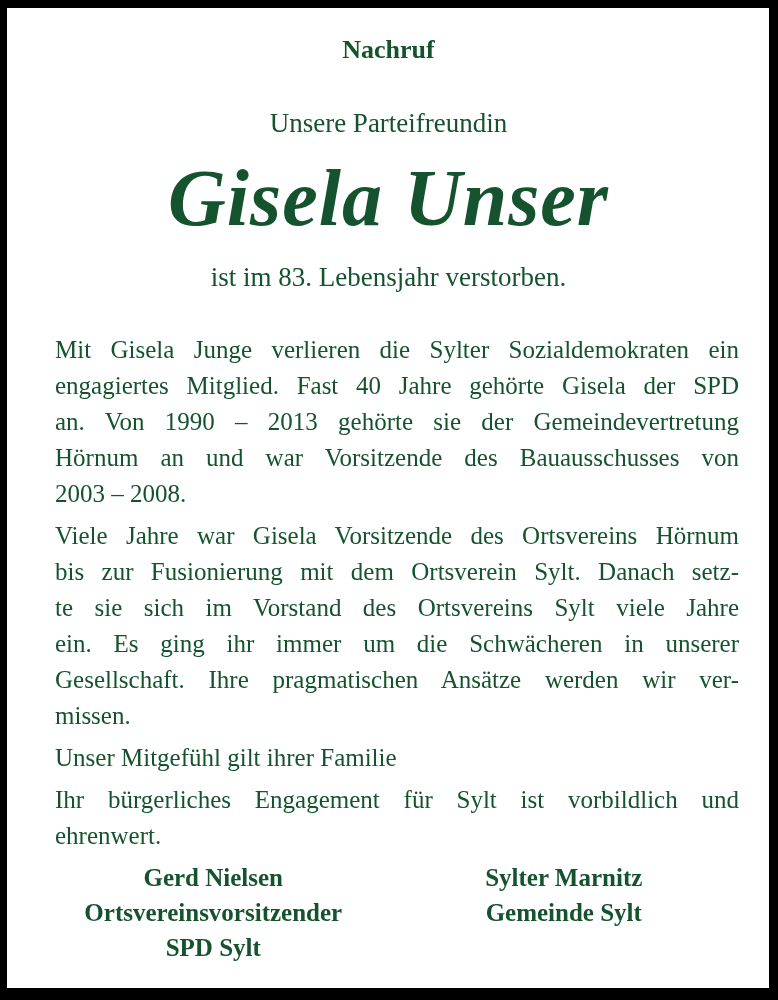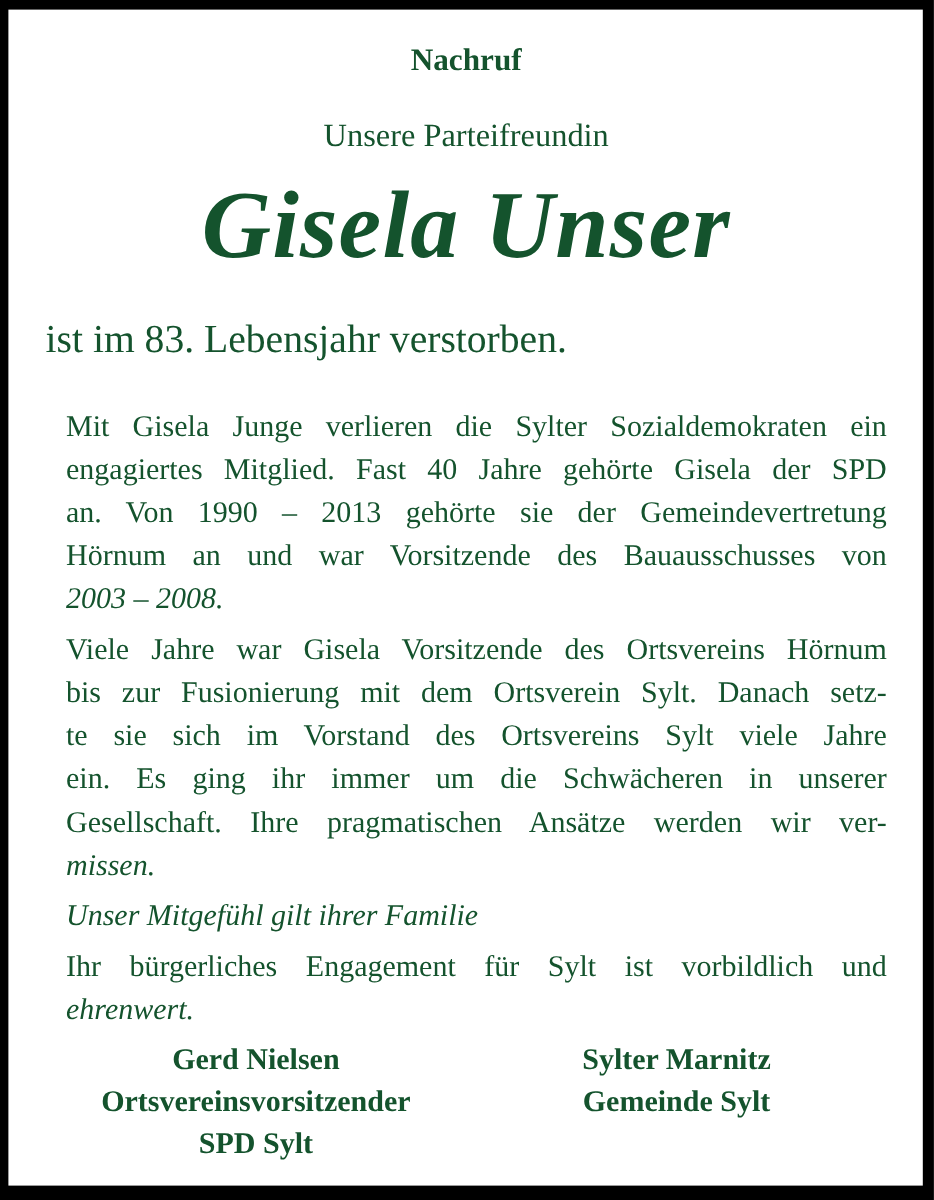--- a/index.html
+++ b/index.html
@@ -31,52 +31,51 @@
   .kicker {
     text-align: center;
     font-weight: bold;
     font-size: 26px;
     line-height: 32px;
   }
   .intro {
     text-align: center;
     font-size: 27px;
     line-height: 34px;
-    margin-top: 30px;
+    margin-top: 40px;
   }
   .name {
     text-align: center;
     font-style: italic;
     font-weight: bold;
     font-size: 80px;
     line-height: 100px;
     margin: 8px 0 0 0;
     letter-spacing: 1px;
   }
   .subline {
-    text-align: left;
-    font-size: 33px;
+    text-align: center;
+    font-size: 27px;
     line-height: 34px;
-    margin-top: 28px;
+    margin-top: 12px;
   }
   .body-block {
     margin-top: 38px;
     font-size: 25px;
     line-height: 36px;
   }
   .para { margin: 0 0 6px 17px; }
   .line { white-space: normal; }
   .just {
     text-align: justify;
     text-align-last: justify;
   }
   .end {
     text-align: center;
     text-align-last: left;
-    font-style: italic;
   }
   .signatures {
     display: flex;
     font-weight: bold;
     font-size: 25px;
     line-height: 35px;
   }
   .sig-col {
     flex: 1;
     text-align: center;

